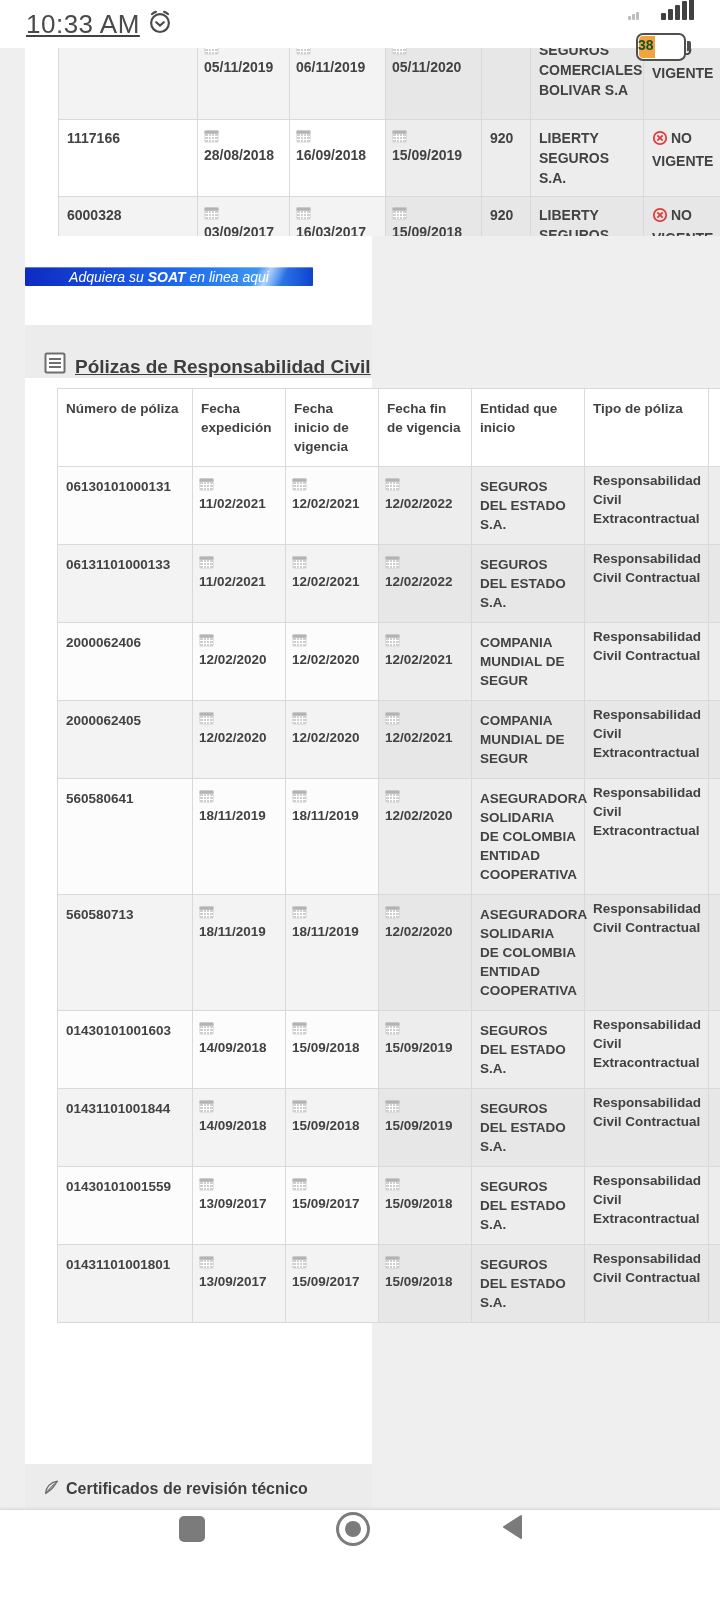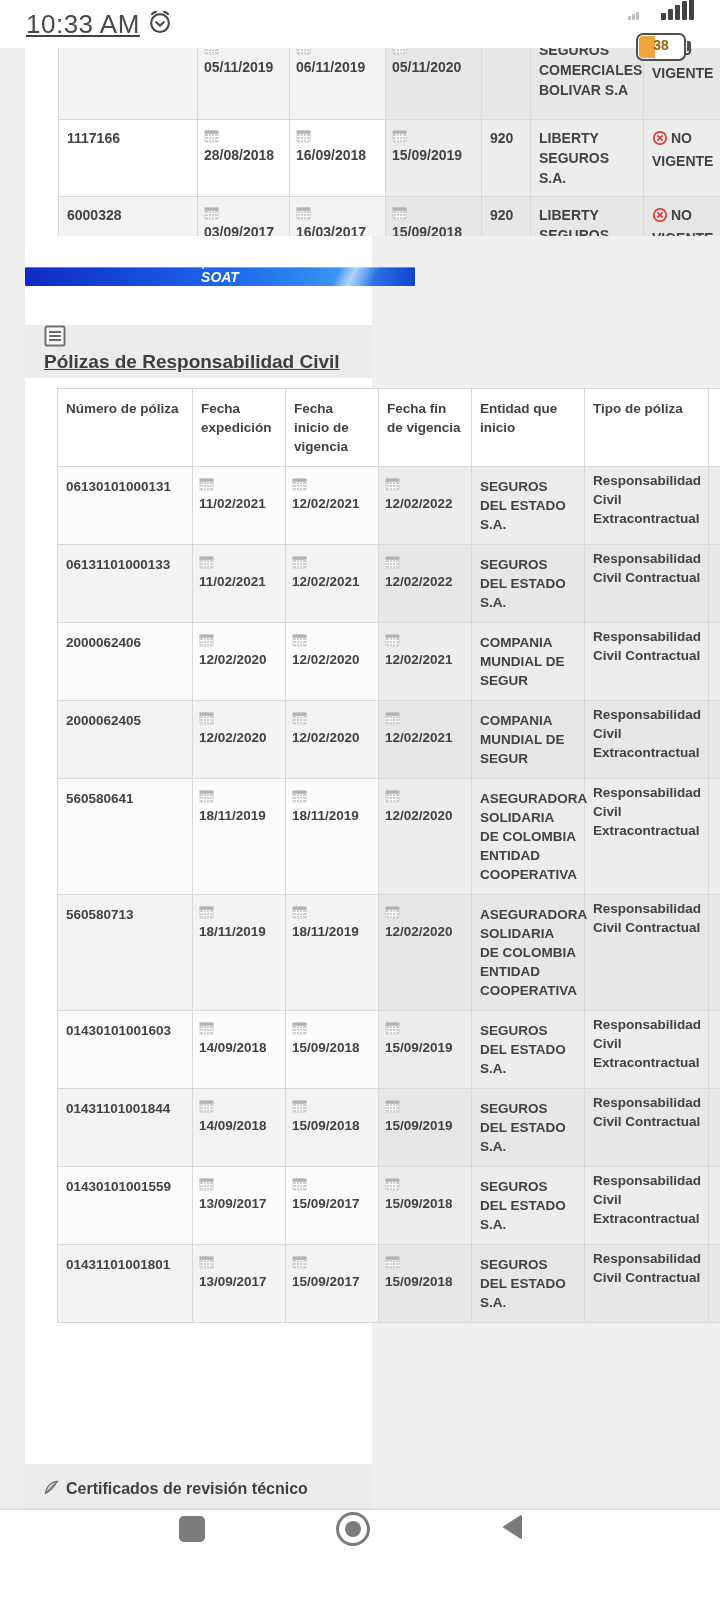--- a/index.html
+++ b/index.html
@@ -13,21 +13,21 @@
   .sb-time{font-size:26px;color:#4a4a4a;letter-spacing:.5px;}
   .sb-right{display:flex;align-items:center;gap:10px;flex-direction:column;}
   .sig{position:relative;width:66px;height:36px;}
   .sig-4g{position:absolute;left:6px;top:-1px;font-size:12px;color:#8f8f8f;}
   .sig-mini{position:absolute;left:0;bottom:3px;display:flex;align-items:flex-end;gap:1px;}
   .sig-mini i{display:block;width:3px;background:#bdbdbd;border-radius:1px;}
   .bars{position:absolute;right:0;bottom:3px;display:flex;align-items:flex-end;gap:2px;}
   .bars i{display:block;width:5px;background:#414141;border-radius:1px;}
   .battery{position:relative;width:46px;height:24px;border:2px solid #4f4f4f;border-radius:7px;background:#fff;}
   .battery-fill{position:absolute;left:1px;top:1px;bottom:1px;width:16px;border-radius:4px 0 0 4px;}
-  .battery-num{position:absolute;left:0;right:0;top:2px;text-align:center;font-size:14px;font-weight:bold;color:#a16207;}
+  .battery-num{position:absolute;left:0;right:0;top:2px;font-size:14px;font-weight:bold;color:#14532d;}
   .battery-nub{position:absolute;right:-7px;top:6px;width:4px;height:10px;background:#4f4f4f;border-radius:0 2px 2px 0;}
 
   
   .white-col{position:absolute;left:25px;top:48px;width:347px;height:1461px;background:#ffffff;z-index:0;}
 
   
   table{border-collapse:collapse;table-layout:fixed;}
   td,th{border:1px solid #d9d9d9;vertical-align:top;text-align:left;
         font-size:13.5px;font-weight:bold;line-height:19px;color:#424242;box-sizing:border-box;}
   th{background:#ffffff;padding:10px 8px;}
@@ -46,32 +46,32 @@
   .soat-table td.c-date{padding:8px 6px;}
   .soat-table .tr-plain td{background:#ffffff;}
   .soat-table .tr-plain td.c-shade{background:#ededed;}
   .soat-table tr:first-child td{height:88px;}
 
   .rc-wrap{position:absolute;left:57px;top:388px;width:663px;overflow:hidden;z-index:1;}
   .rc-table{width:801px;}
   .c-tipo{padding:4px 4px 10px 8px;}
 
   
-  .banner{position:absolute;left:25px;top:267px;width:390px;height:19px;z-index:1;border-radius:1px;
+  .banner{position:absolute;left:25px;top:267px;width:288px;height:19px;z-index:1;border-radius:1px;
           display:flex;align-items:center;justify-content:center;
           background:
             linear-gradient(115deg, rgba(255,255,255,0) 79%, rgba(255,255,255,.6) 83%, rgba(255,255,255,0) 89%),
             linear-gradient(90deg,#0d2bc2 0%,#1952e0 35%,#2272ee 60%,#3e97f3 82%,#0f43cf 100%);
-          box-shadow:inset 0 1px 0 rgba(255,255,255,.35);flex-direction:column;}
+          box-shadow:inset 0 1px 0 rgba(255,255,255,.35);}
   .banner span{font-size:14px;font-style:italic;color:#ffffff;white-space:pre;}
   .banner b{font-weight:bold;}
 
   
   .rc-bar{position:absolute;left:25px;top:325px;width:347px;height:53px;background:#ececec;z-index:1;
-          display:flex;align-items:flex-start;padding-left:19px;box-sizing:border-box;flex-direction:column;}
+          display:flex;align-items:flex-end;gap:9px;padding-left:19px;box-sizing:border-box;}
   .rc-title{font-size:19px;font-weight:bold;color:#3e3e3e;text-decoration:underline;}
 
   
   .panel{position:absolute;left:25px;width:347px;background:#ececec;z-index:1;box-sizing:border-box;
          padding:12px 12px 12px 6px;font-size:16px;font-weight:bold;line-height:25px;color:#3f3f3f;}
   .panel .feather{display:inline-block;vertical-align:-2px;margin:0 6px 0 12px;}
   .panel-rtm{top:1345px;min-height:99px;}
   .panel-amb{top:1464px;min-height:74px;}
 
   

